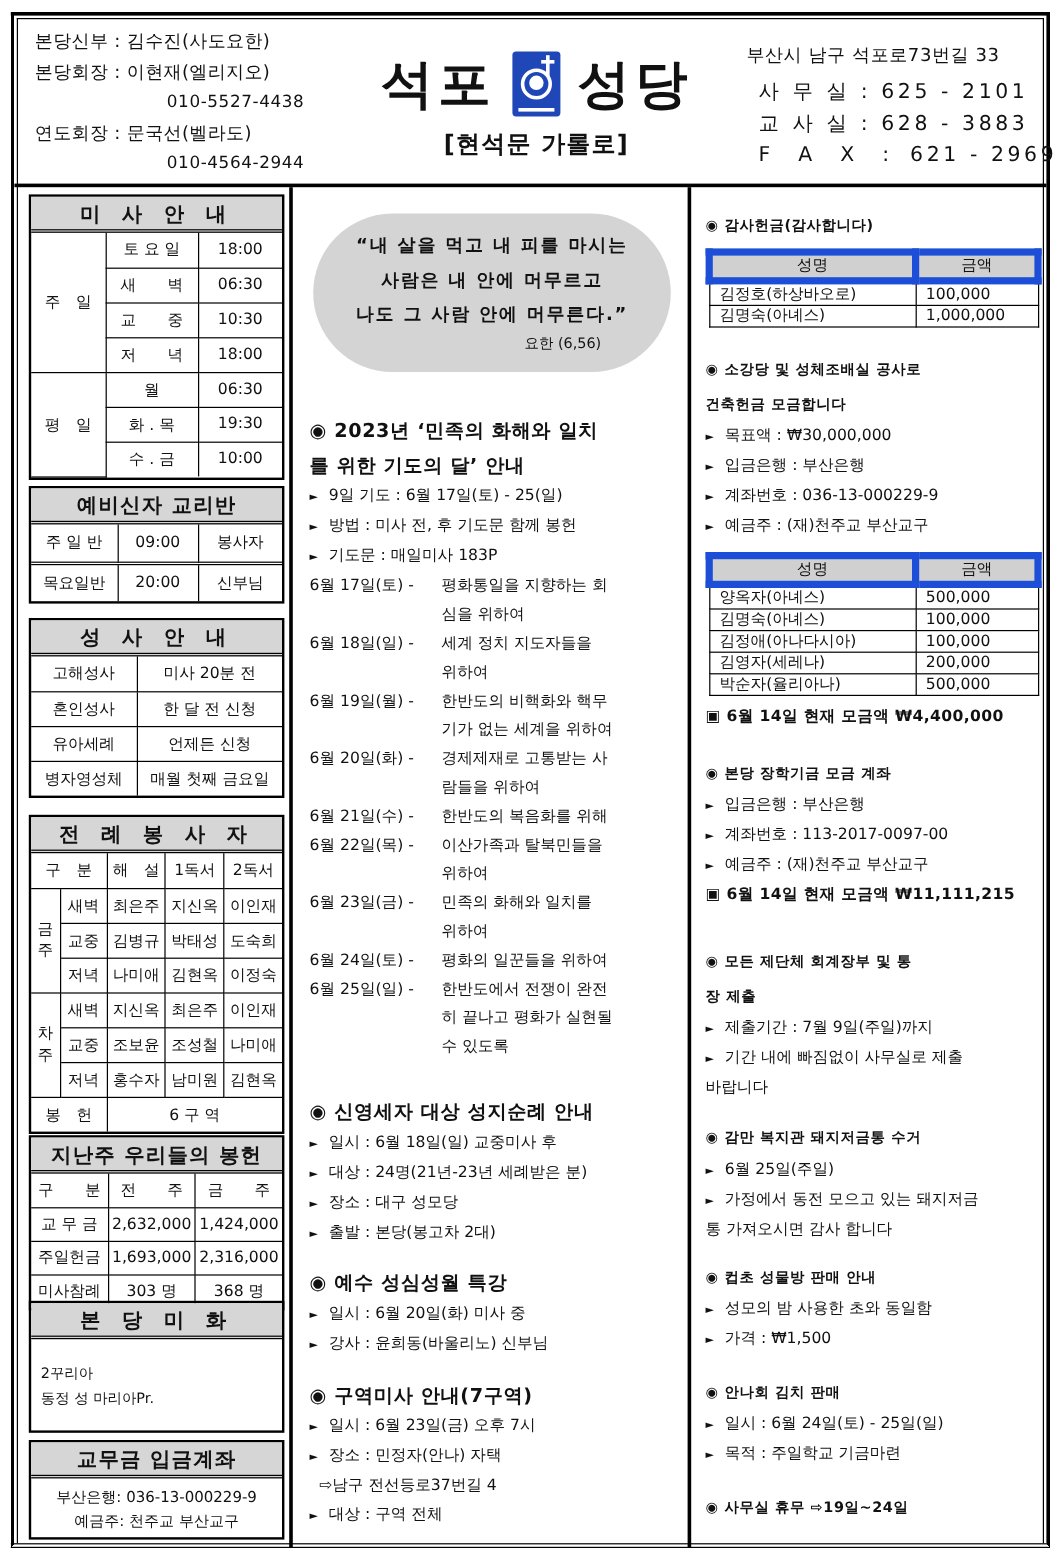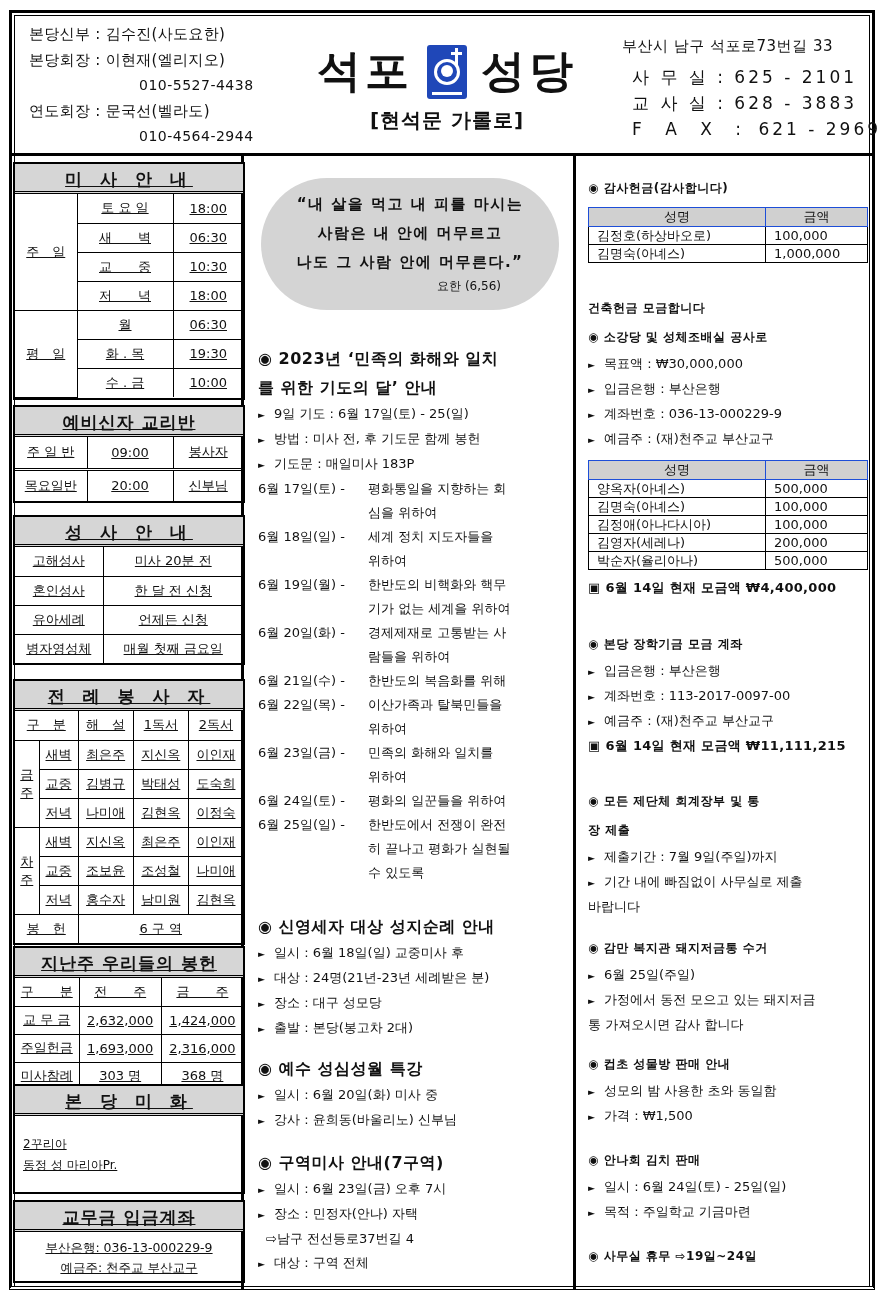--- a/index.html
+++ b/index.html
@@ -15,39 +15,39 @@
     content: ""; position: absolute; left: 2px; right: 2px; top: 2px; bottom: 0;
     border-left: 1px solid #000; border-right: 1px solid #000; border-top: 1px solid #000; pointer-events:none;
   }
 
   
   .header { position: absolute; left: 0; top: 0; width: 860px; height: 143px; border-bottom: 3px solid #000; }
   .hdr-left { position: absolute; left: 17px; top: 9px; font-size: 15px; line-height: 25.5px; letter-spacing: 0.3px; }
   .hdr-left .row { white-space: nowrap; }
   .hdr-left .phone { padding-left: 110px; font-size: 14px; letter-spacing: 0.5px; }
   .hdr-center { position: absolute; left: 300px; top: 30px; width: 270px; text-align: center; }
-  .title-row { display: flex; align-items: flex-end; justify-content: center; gap: 14px; }
+  .title-row { display: flex; align-items: flex-start; justify-content: center; gap: 14px; }
   .title-word { font-size: 44px; font-weight: bold; letter-spacing: 4px; line-height: 56px; }
   .logo {
     width: 40px; height: 54px; background: #1f47b8; border-radius: 3px; position: relative;
     display: inline-block;
   }
   .logo .ring { position: absolute; left: 7px; top: 14px; width: 26px; height: 26px; border: 3px solid #fff; border-radius: 50%; }
   .logo .inner { position: absolute; left: 14px; top: 20px; width: 12px; height: 12px; background: #fff; border-radius: 50%; }
   .logo .cross-v { position: absolute; left: 28px; top: 3px; width: 3px; height: 18px; background: #fff; }
   .logo .cross-h { position: absolute; left: 24px; top: 7px; width: 11px; height: 3px; background: #fff; }
   .logo .base { position: absolute; left: 5px; bottom: 4px; width: 30px; height: 3px; background: #fff; }
   .subtitle { font-size: 20px; font-weight: bold; margin-top: 8px; letter-spacing: 1px; }
   .hdr-right { position: absolute; left: 610px; top: 24px; font-size: 15px; }
   .addr { letter-spacing: 0.5px; margin-bottom: 8px; }
   .tel-row { font-size: 17px; letter-spacing: 3px; line-height: 26px; padding-left: 10px; white-space: nowrap; }
 
   
   .left-col { position: absolute; left: 0; top: 143px; width: 232px; height: 1134px; border-right: 3px solid #000; }
-  .box { position: absolute; left: 1px; width: 232px; border: 2px solid #000; text-decoration: underline; }
+  .box { position: absolute; left: 12px; width: 213px; border: 2px solid #000; }
   .box-title {
     background: #d6d6d6; text-align: center; font-weight: bold; font-size: 17px; letter-spacing: 6px;
     height: 30px; line-height: 30px; border-bottom: 3px double #000;
   }
   table.grid { width: 100%; border-collapse: collapse; font-size: 13px; }
   table.grid td { border: 1px solid #000; text-align: center; padding: 0; }
   table.grid tr:first-child td { border-top: none; }
   table.grid tr td:first-child { border-left: none; }
   table.grid tr td:last-child { border-right: none; }
   table.grid tr:last-child td { border-bottom: none; }
@@ -66,21 +66,21 @@
   .arrow { font-size: 9px; display: inline-block; width: 16px; }
   .day-row { display: flex; line-height: 24px; }
   .day-row .d { width: 110px; flex: none; white-space: nowrap; }
   .day-row .t { flex: 1; }
 
   
   .right-col { position: absolute; left: 564px; top: 143px; width: 296px; height: 1134px; }
   .rsec { position: absolute; left: 12px; width: 280px; font-size: 13px; }
   .rsec .sec-title { font-size: 12px; }
   table.don { border-collapse: collapse; width: 280px; font-size: 13px; }
-  table.don th { background: #d0d0d0; font-weight: normal; border: 1px solid #1d4ed8; line-height: 18px; }
+  table.don th { background: #d0d0d0; font-weight: normal; border: 6px solid #1d4ed8; line-height: 18px; }
   table.don td { border: 1px solid #000; line-height: 17px; padding: 0 8px; }
   table.don td.amt { text-align: left; }
   .total { font-size: 13px; font-weight: bold; line-height: 24px; letter-spacing: 0.3px; }
 </style>
 </head>
 <body>
 
 <div class="page">
 
   <div class="header">
@@ -391,22 +391,22 @@
             </tr>
         <tr>
               <td>김명숙(아녜스)</td>
               <td class="amt">1,000,000</td>
             </tr>
       </tbody>
         </table>
     </div>
 
     <div class="rsec" style="top:138px;">
+      <div class="sec-title">◉ 소강당 및 성체조배실 공사로</div>
       <div class="sec-title">건축헌금 모금합니다</div>
-      <div class="sec-title">◉ 소강당 및 성체조배실 공사로</div>
       <div class="bullet"><span class="arrow">►</span><span>목표액 : ₩30,000,000</span></div>
       <div class="bullet"><span class="arrow">►</span><span>입금은행 : 부산은행</span></div>
       <div class="bullet"><span class="arrow">►</span><span>계좌번호 : 036-13-000229-9</span></div>
       <div class="bullet"><span class="arrow">►</span><span>예금주 : (재)천주교 부산교구</span></div>
       <table class="don" style="margin-top:8px;">
         <tbody>
             <tr>
               <th>성명</th>
               <th style="width:102px;">금액</th>
             </tr>

